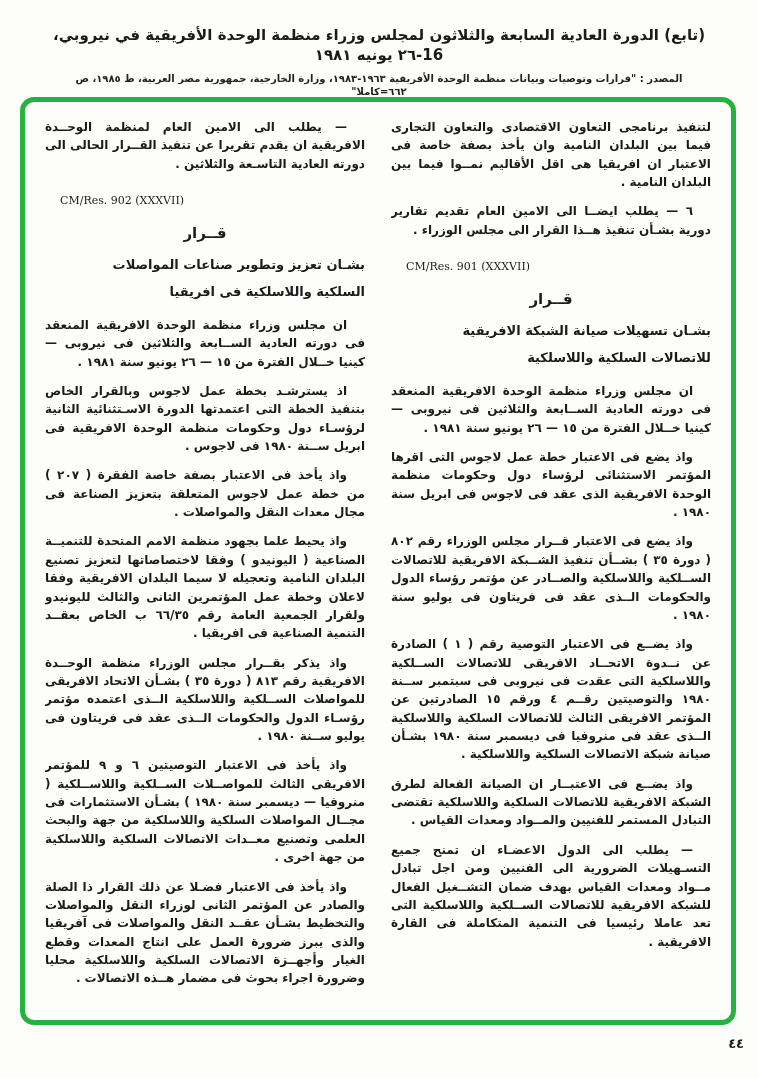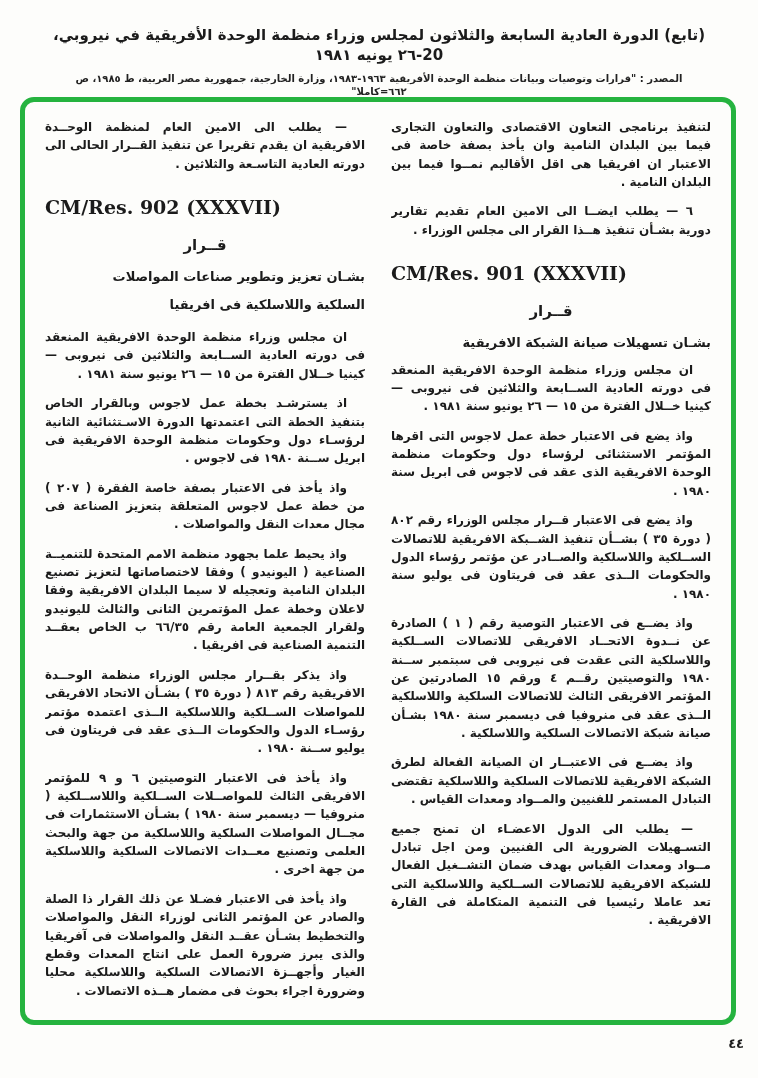--- a/index.html
+++ b/index.html
@@ -33,48 +33,49 @@
   .col {
     flex:1 1 0; direction:rtl; overflow:hidden;
     font-size:12px; font-weight:700; line-height:1.53;
     text-align:justify;
   }
   .para { margin:0 0 11px 0; text-indent:18px; }
   .para.no-indent { text-indent:0; }
   .latin-heading {
     direction:ltr; text-align:left;
     font-family:"DejaVu Serif", serif;
-    font-size:19px; font-weight:700;
-    margin:20px 0 12px 0; text-indent:0;
+    font-size:11px; font-weight:400;
+    margin:20px 0 12px 15px; text-indent:0;
   }
   .center-main { text-align:center; font-size:15px; font-weight:700; margin:12px 0 10px 0; }
   .center-sub  { text-align:right; font-size:13px; font-weight:700; margin:2px 0 8px 0; line-height:1.5; }
   .center-sub.last { margin-bottom:14px; }
   .page-number {
     position:absolute; left:0; top:1036px; width:744px;
     font-size:13px; font-weight:700; direction:rtl;
   }
 </style>
 </head>
 <body>
 
 <div class="page-header">
-  <div class="header-title">(تابع) الدورة العادية السابعة والثلاثون لمجلس وزراء منظمة الوحدة الأفريقية في نيروبي، 20-٢٦ يونيه ١٩٨١</div>
+  <div class="header-title">(تابع) الدورة العادية السابعة والثلاثون لمجلس وزراء منظمة الوحدة الأفريقية في نيروبي، 16-٢٦ يونيه ١٩٨١</div>
   <div class="header-source">المصدر : "قرارات وتوصيات وبيانات منظمة الوحدة الأفريقية ١٩٦٣-١٩٨٣، وزارة الخارجية، جمهورية مصر العربية، ط ١٩٨٥، ص ٦٦٢=كاملا"</div>
 </div>
 
 <div class="content-frame">
   <div class="columns">
 
     <div class="col">
       <p class="para no-indent">لتنفيذ برنامجى التعاون الاقتصادى والتعاون التجارى فيما بين البلدان النامية وان يأخذ بصفة خاصة فى الاعتبار ان افريقيا هى اقل الأقاليم نمــوا فيما بين البلدان النامية .</p>
       <p class="para">٦ — يطلب ايضــا الى الامين العام تقديم تقارير دورية بشـأن تنفيذ هــذا القرار الى مجلس الوزراء .</p>
       <div class="latin-heading">CM/Res. 901 (XXXVII)</div>
       <div class="center-main">قــرار</div>
       <div class="center-sub">بشـان تسهيلات صيانة الشبكة الافريقية</div>
+      <div class="center-sub last">للاتصالات السلكية واللاسلكية</div>
       <p class="para">ان مجلس وزراء منظمة الوحدة الافريقية المنعقد فى دورته العادية الســابعة والثلاثين فى نيروبى — كينيا خــلال الفترة من ١٥ — ٢٦ يونيو سنة ١٩٨١ .</p>
       <p class="para">واذ يضع فى الاعتبار خطة عمل لاجوس التى اقرها المؤتمر الاستثنائى لرؤساء دول وحكومات منظمة الوحدة الافريقية الذى عقد فى لاجوس فى ابريل سنة ١٩٨٠ .</p>
       <p class="para">واذ يضع فى الاعتبار قــرار مجلس الوزراء رقم ٨٠٢ ( دورة ٣٥ ) بشــأن تنفيذ الشــبكة الافريقية للاتصالات الســلكية واللاسلكية والصــادر عن مؤتمر رؤساء الدول والحكومات الــذى عقد فى فريتاون فى يوليو سنة ١٩٨٠ .</p>
       <p class="para">واذ يضــع فى الاعتبار التوصية رقم ( ١ ) الصادرة عن نــدوة الاتحــاد الافريقى للاتصالات الســلكية واللاسلكية التى عقدت فى نيروبى فى سبتمبر ســنة ١٩٨٠ والتوصيتين رقــم ٤ ورقم ١٥ الصادرتين عن المؤتمر الافريقى الثالث للاتصالات السلكية واللاسلكية الــذى عقد فى منروفيا فى ديسمبر سنة ١٩٨٠ بشـأن صيانة شبكة الاتصالات السلكية واللاسلكية .</p>
       <p class="para">واذ يضــع فى الاعتبــار ان الصيانة الفعالة لطرق الشبكة الافريقية للاتصالات السلكية واللاسلكية تقتضى التبادل المستمر للفنيين والمــواد ومعدات القياس .</p>
       <p class="para">— يطلب الى الدول الاعضـاء ان تمنح جميع التسـهيلات الضرورية الى الفنيين ومن اجل تبادل مــواد ومعدات القياس بهدف ضمان التشــغيل الفعال للشبكة الافريقية للاتصالات الســلكية واللاسلكية التى تعد عاملا رئيسيا فى التنمية المتكاملة فى القارة الافريقية .</p>
     </div>
 
     <div class="col">
       <p class="para">— يطلب الى الامين العام لمنظمة الوحــدة الافريقية ان يقدم تقريرا عن تنفيذ القــرار الحالى الى دورته العادية التاسـعة والثلاثين .</p>

